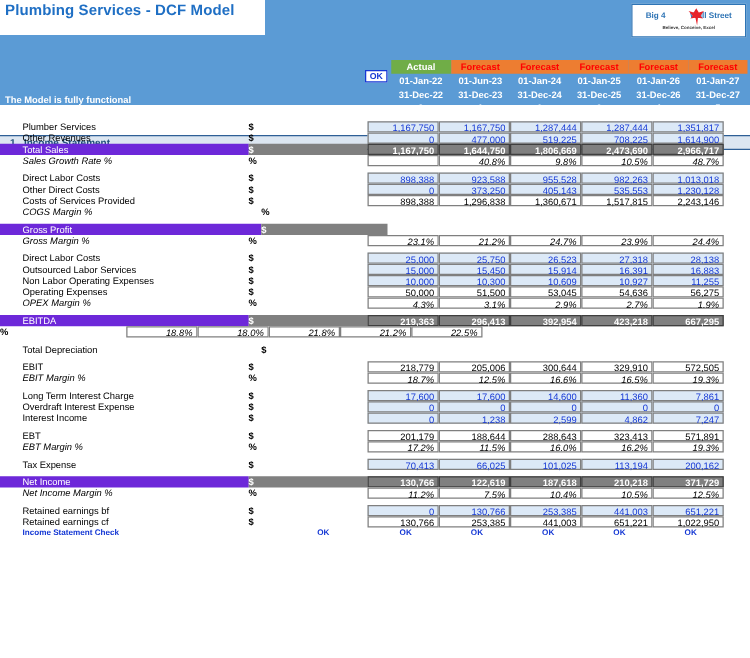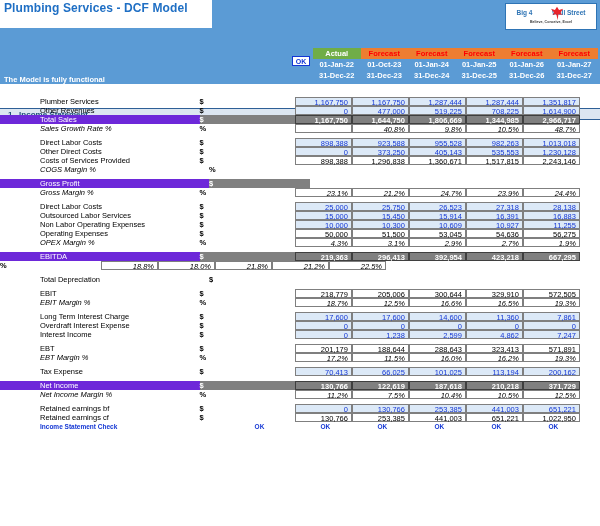--- a/index.html
+++ b/index.html
@@ -63,21 +63,21 @@
     background:#dce6f1;border-top:1px solid #2e5f96;border-bottom:1px solid #2e5f96;
     box-sizing:border-box;
     margin-top:24px;
   }
   .sect span{position:absolute;left:8px;top:1px;font-size:8px;font-weight:bold;color:#1f4e79;}
 
   
   .body{position:absolute;left:0;top:97px;width:600px;}
   .r{display:flex;height:9px;align-items:stretch;}
   .lbl{
-    width:209px;padding-left:40px;box-sizing:border-box;
+    width:209px;padding-left:18px;box-sizing:border-box;
     font-size:7.5px;line-height:9px;white-space:nowrap;color:#000;
   }
   .unit{
     width:101px;box-sizing:border-box;padding-left:0px;
     font-size:7.5px;line-height:9px;font-weight:bold;color:#000;
   }
   .cells{display:flex;width:323px;}
   .c{
     width:57px;box-sizing:border-box;text-align:right;padding-right:3px;
     font-size:7.5px;line-height:9px;white-space:nowrap;
@@ -128,21 +128,21 @@
     <div class="prow">
       <div class="pcell actual">Actual</div>
       <div class="pcell fore">Forecast</div>
       <div class="pcell fore">Forecast</div>
       <div class="pcell fore">Forecast</div>
       <div class="pcell fore">Forecast</div>
       <div class="pcell fore">Forecast</div>
     </div>
     <div class="prow">
       <div class="pcell">01-Jan-22</div>
-      <div class="pcell">01-Oct-23</div>
+      <div class="pcell">01-Jun-23</div>
       <div class="pcell">01-Jan-24</div>
       <div class="pcell">01-Jan-25</div>
       <div class="pcell">01-Jan-26</div>
       <div class="pcell">01-Jan-27</div>
     </div>
     <div class="prow">
       <div class="pcell">31-Dec-22</div>
       <div class="pcell">31-Dec-23</div>
       <div class="pcell">31-Dec-24</div>
       <div class="pcell">31-Dec-25</div>
@@ -187,21 +187,21 @@
         <div class="c inp">1,614,900</div>
       </div>
     </div>
     <div class="r row-hl">
       <div class="lbl">Total Sales</div>
       <div class="unit">$</div>
       <div class="cells">
         <div class="c hl">1,167,750</div>
         <div class="c hl">1,644,750</div>
         <div class="c hl">1,806,669</div>
-        <div class="c hl">1,344,985</div>
+        <div class="c hl">2,473,690</div>
         <div class="c hl">2,966,717</div>
       </div>
     </div>
     <div class="r">
       <div class="lbl ital">Sales Growth Rate %</div>
       <div class="unit">%</div>
       <div class="cells">
         <div class="c blank ital"></div>
         <div class="c calc ital">40.8%</div>
         <div class="c calc ital">9.8%</div>

